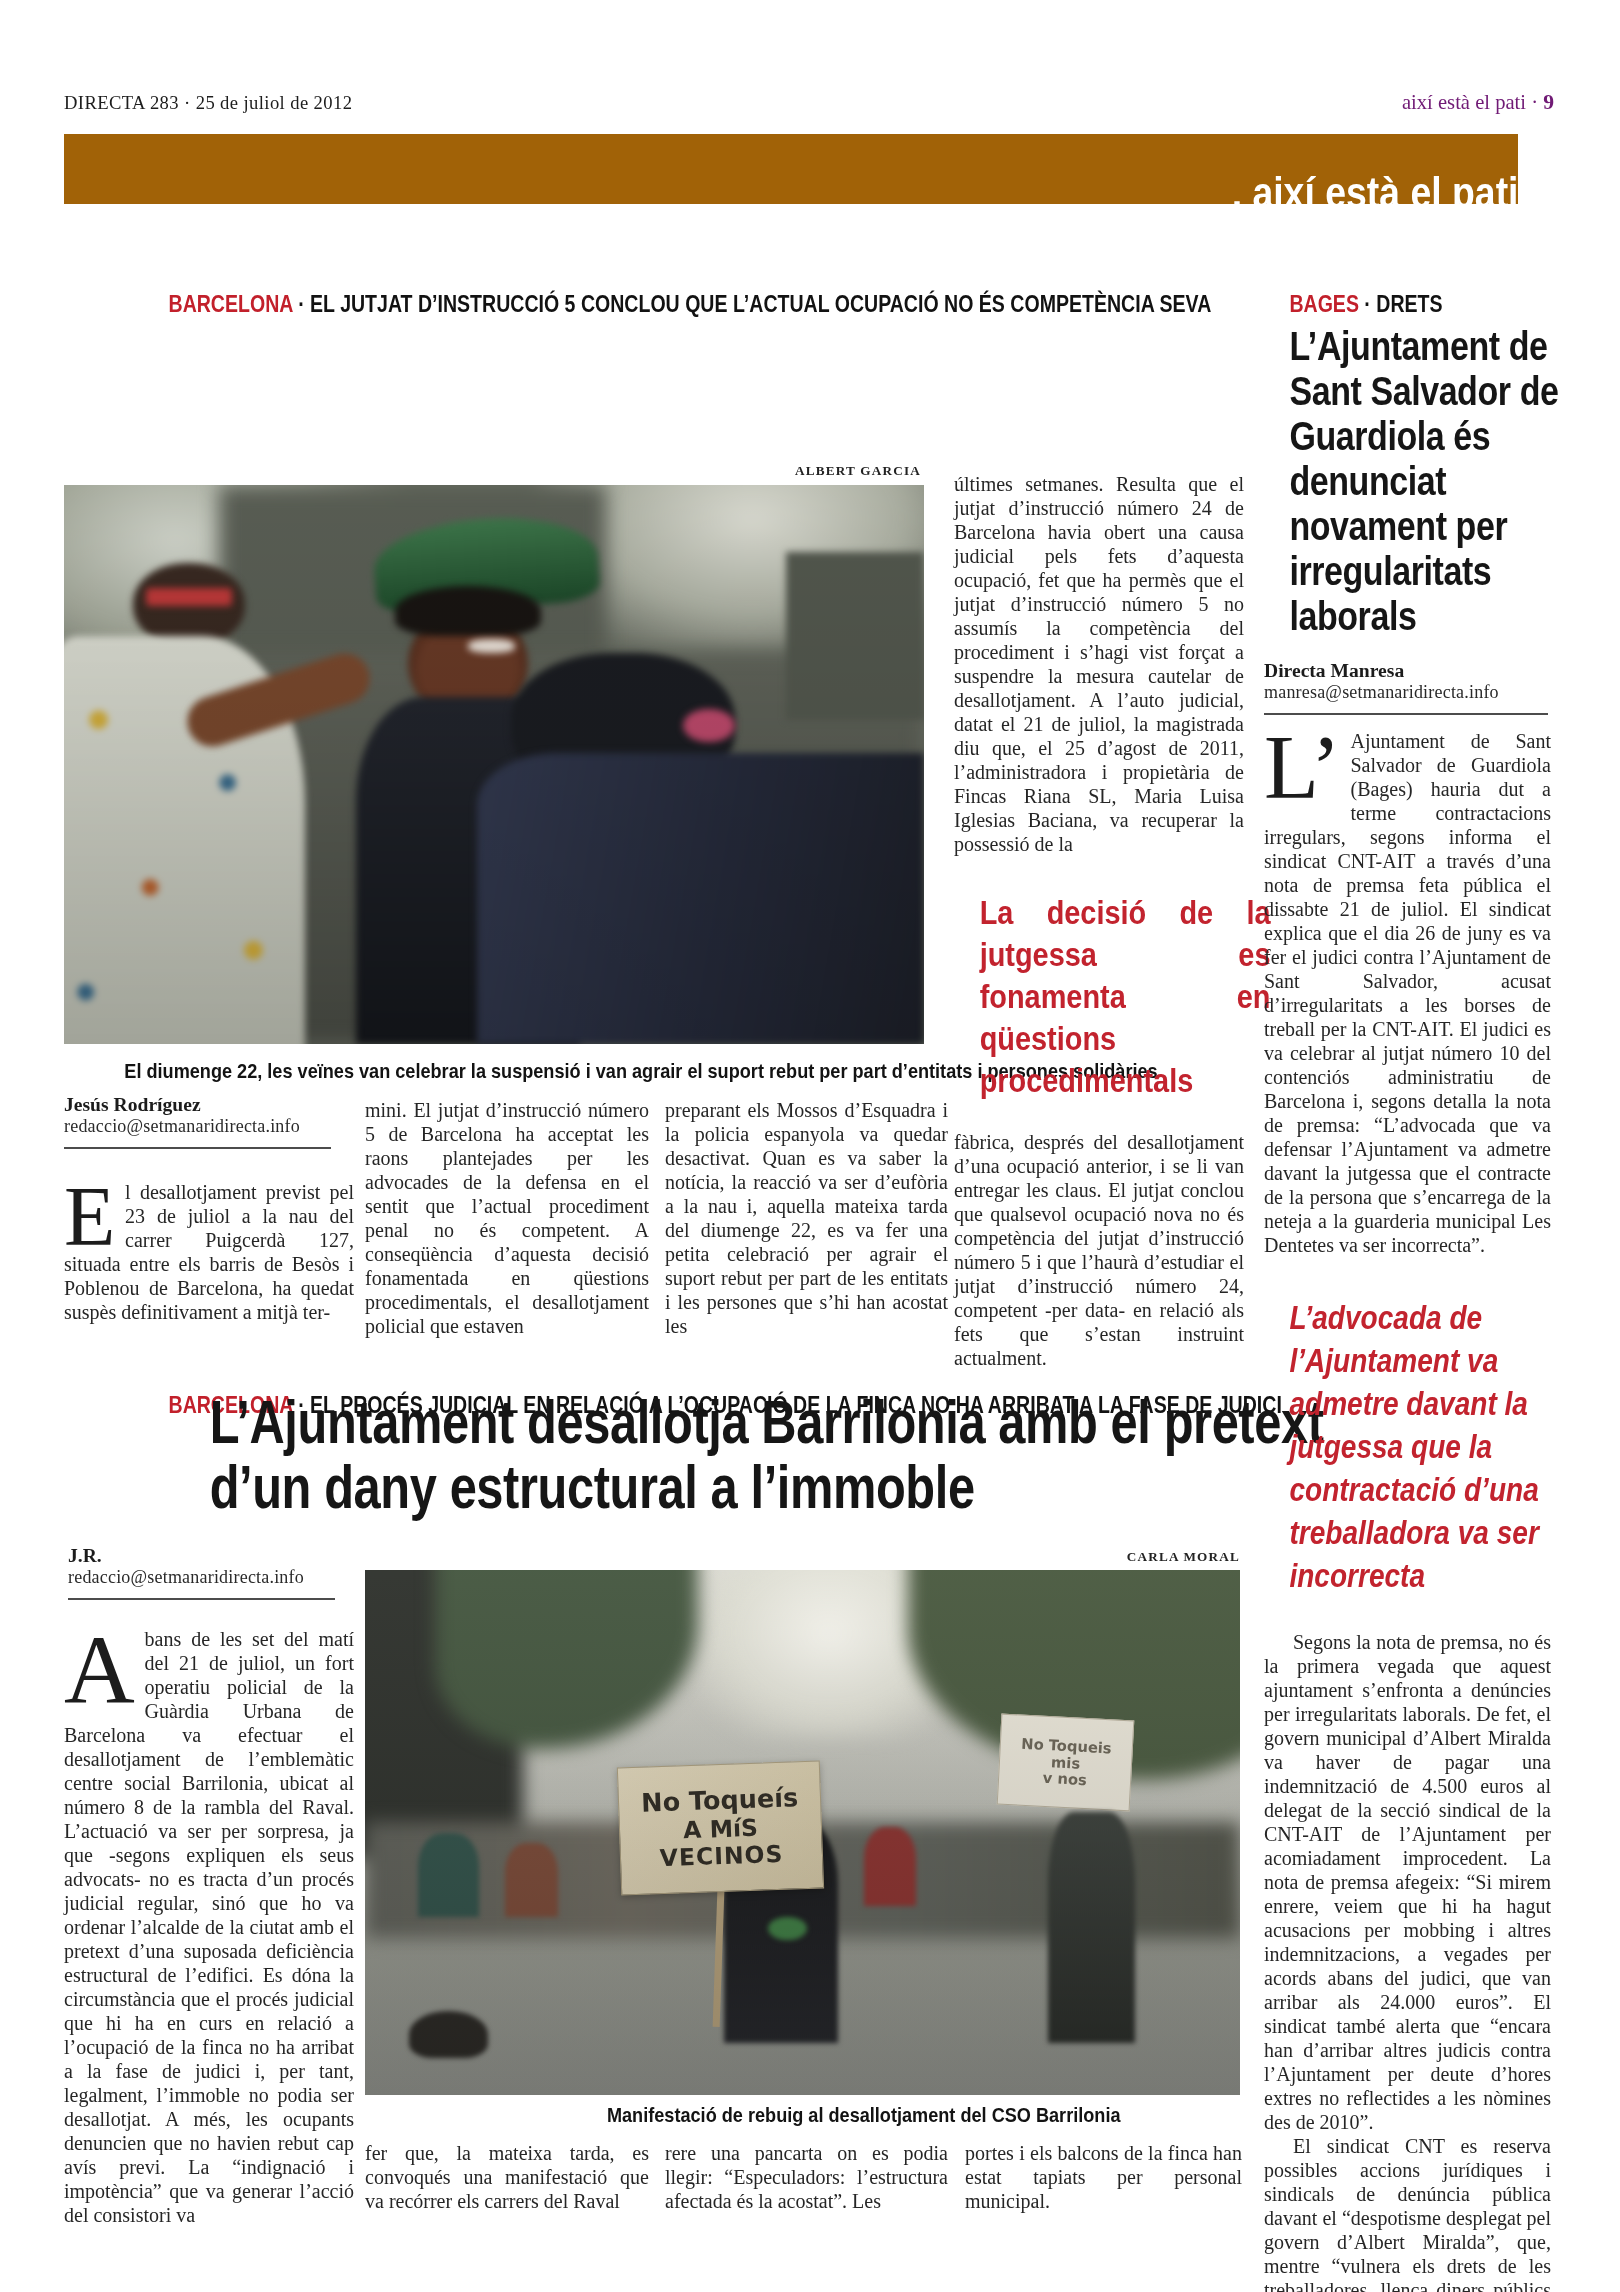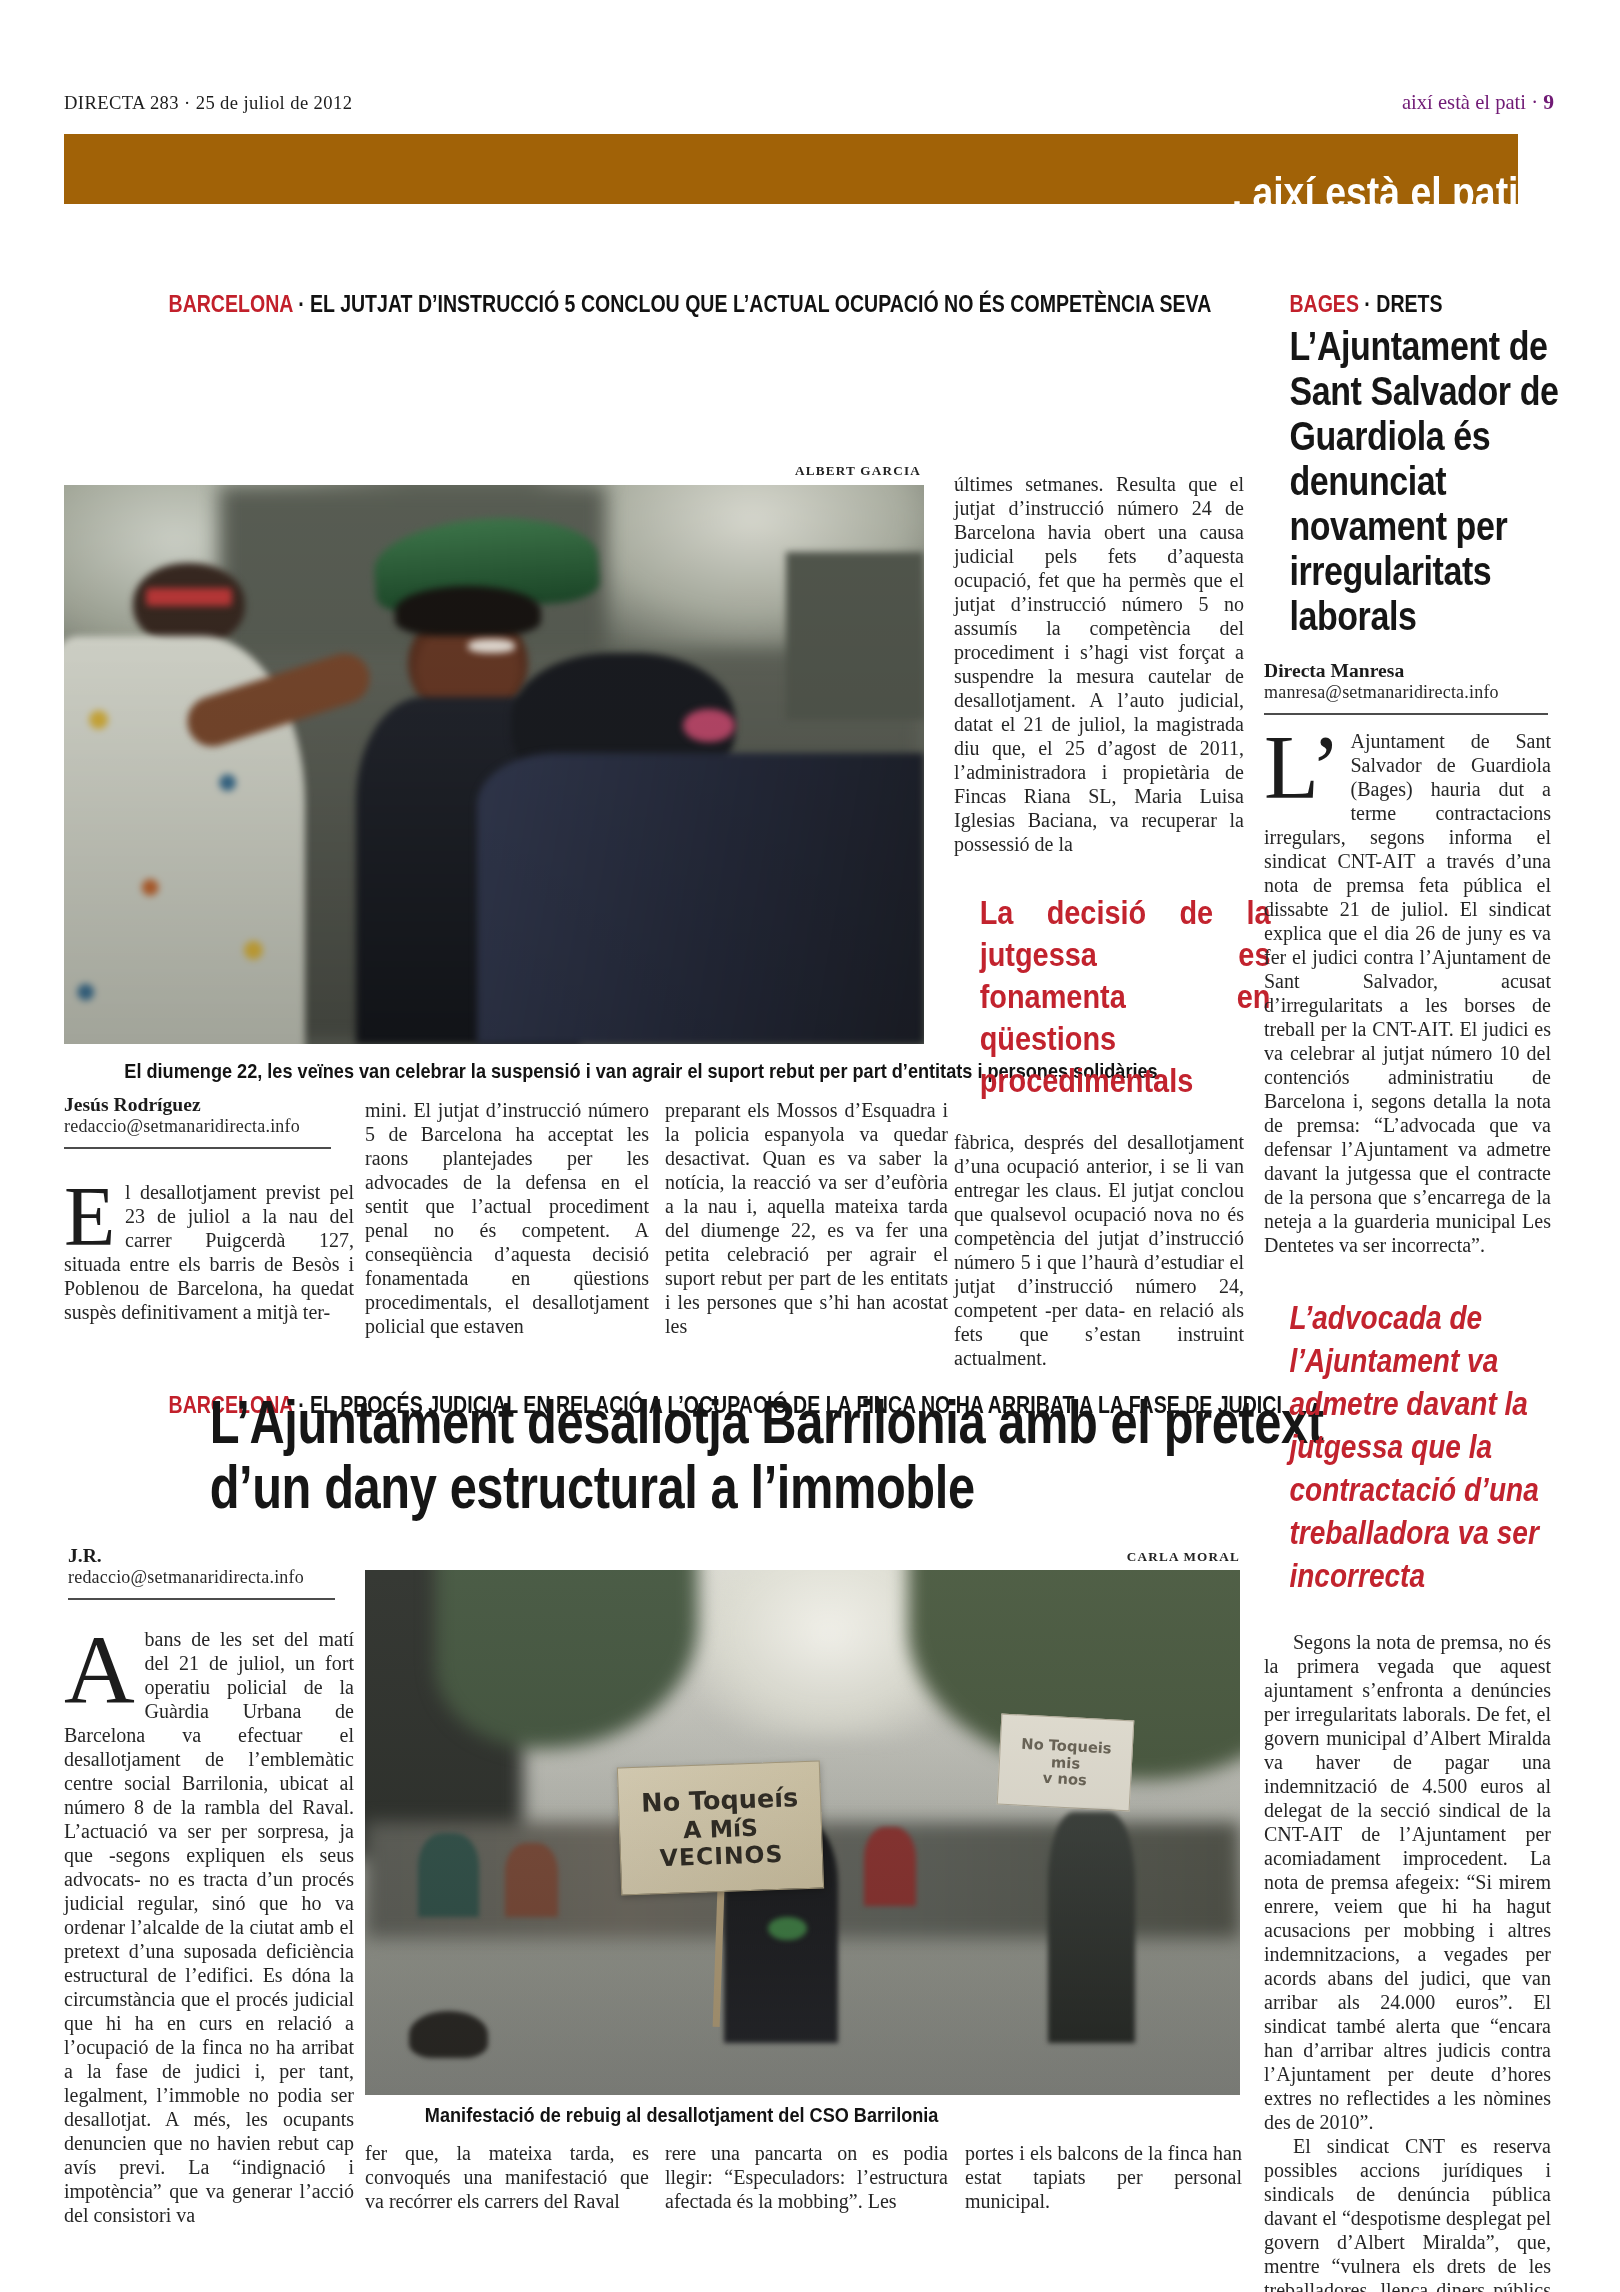--- a/index.html
+++ b/index.html
@@ -174,29 +174,29 @@
     <div class="sign-small">
       <div>No Toqueis</div>
       <div>mis</div>
       <div>v nos</div>
     </div>
     <div class="soft" style="left:78%;top:46%;width:10%;height:44%;background:linear-gradient(#3c413c,#2b2e2a);border-radius:30% 30% 0 0;"></div>
     <div class="soft" style="left:5%;top:84%;width:9%;height:9%;background:#2c2a26;border-radius:50% 50% 30% 30%;"></div>
     <div style="position:absolute;inset:0;background:linear-gradient(rgba(255,255,255,.04),rgba(0,0,0,.16));"></div>
   </div>
 
-  <div class="abs" style="left:365px;top:2103px;width:875px;">
+  <div class="abs" style="left:365px;top:2103px;width:875px;text-align:center;">
     <div class="caption">Manifestació de rebuig al desallotjament del CSO Barrilonia</div>
   </div>
 
   <div class="abs body-text" style="left:365px;top:2141px;width:284px;">
     <p>fer que, la mateixa tarda, es convoqués una manifestació que va recórrer els carrers del Raval</p>
   </div>
   <div class="abs body-text" style="left:665px;top:2141px;width:283px;">
-    <p>rere una pancarta on es podia llegir: “Especuladors: l’estructura afectada és la mobbing”. Les</p>
+    <p>rere una pancarta on es podia llegir: “Especuladors: l’estructura afectada és la acostat”. Les</p>
   </div>
   <div class="abs body-text" style="left:965px;top:2141px;width:277px;">
     <p>portes i els balcons de la finca han estat tapiats per personal municipal.</p>
   </div>
 
   <div class="abs" style="left:1264px;top:291px;width:287px;">
     <div class="kicker"><span class="loc">BAGES</span><span class="rest"> · DRETS</span></div>
     <h2 class="headline" style="margin:5.9px 0 0 0;font-size:40px;line-height:45px;width:118%;transform:scaleX(.85);">L’Ajuntament de Sant Salvador de Guardiola és denunciat novament per irregularitats laborals</h2>
     <div style="margin-top:21.6px;">
       <div class="serif byline-name">Directa Manresa</div>

